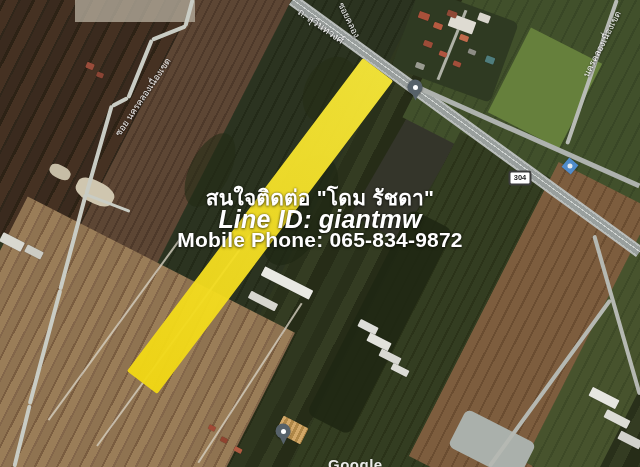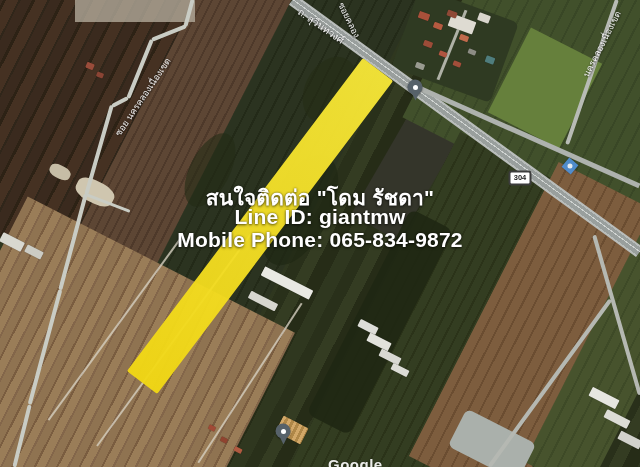--- a/index.html
+++ b/index.html
@@ -118,17 +118,17 @@
   </div>
   <div class="c pin" style="left:283px;top:431px;">
     <span class="dot"></span>
     <span class="tail"></span>
   </div>
   <div class="c poi" style="--r:40deg;left:570px;top:166px;">
     <span class="dot"></span>
   </div>
 
   <div class="overlay-line" style="top:181px;font-size:21px;">สนใจติดต่อ "โดม รัชดา"</div>
-  <div class="overlay-line" style="top:205px;font-size:21px;">Line ID: giantmw</div>
+  <div class="overlay-line" style="top:205px;font-size:25px;font-style:italic;">Line ID: giantmw</div>
   <div class="overlay-line" style="top:228px;font-size:21px;">Mobile Phone: 065-834-9872</div>
 
   <div class="wm" style="position:absolute;left:328px;top:456px;">Google</div>
 </div>
 
 </body></html>

